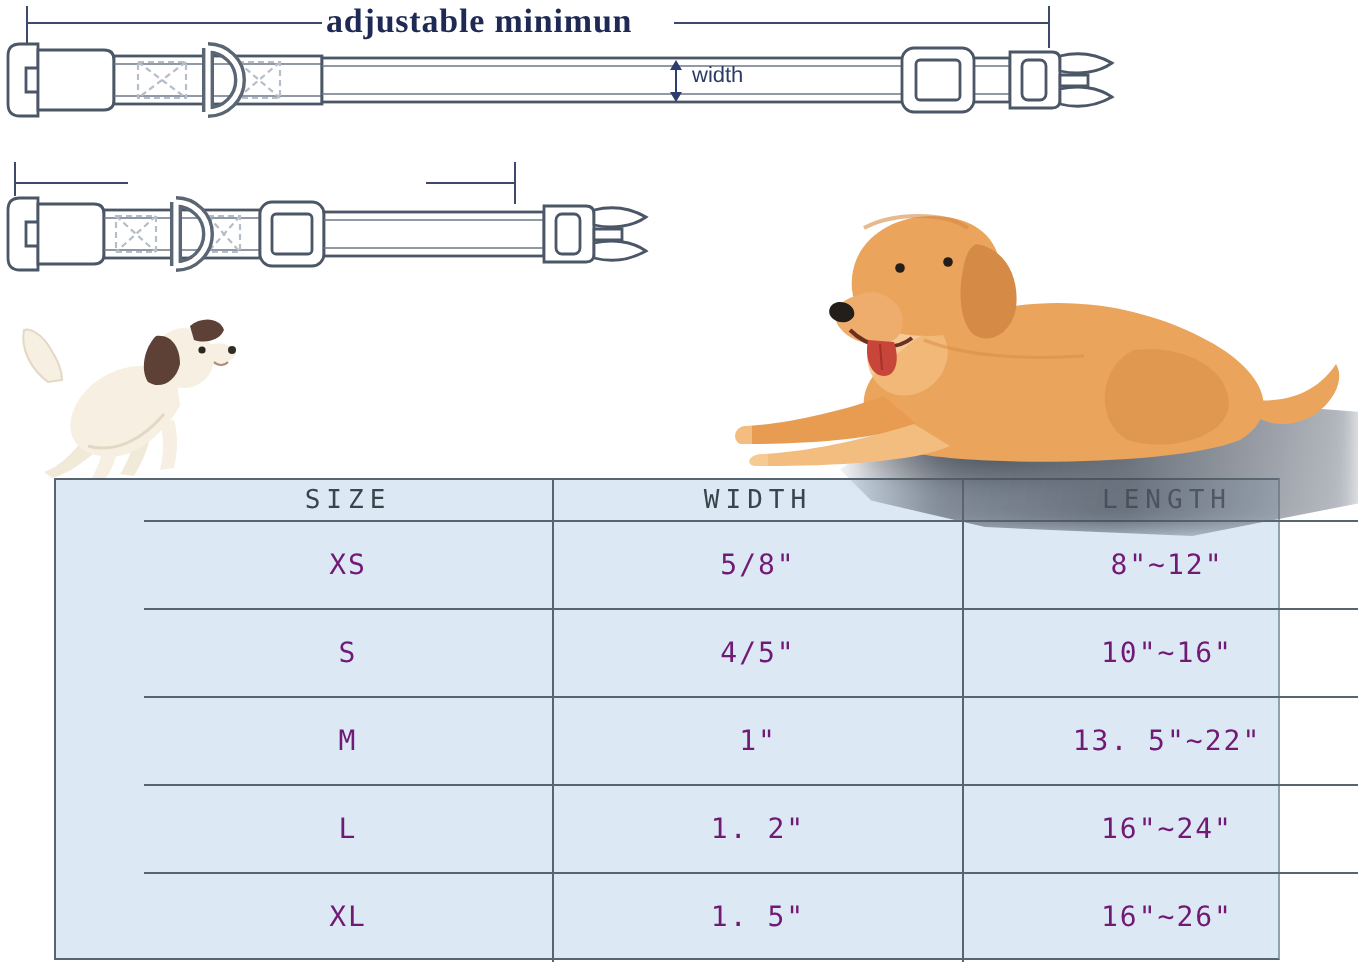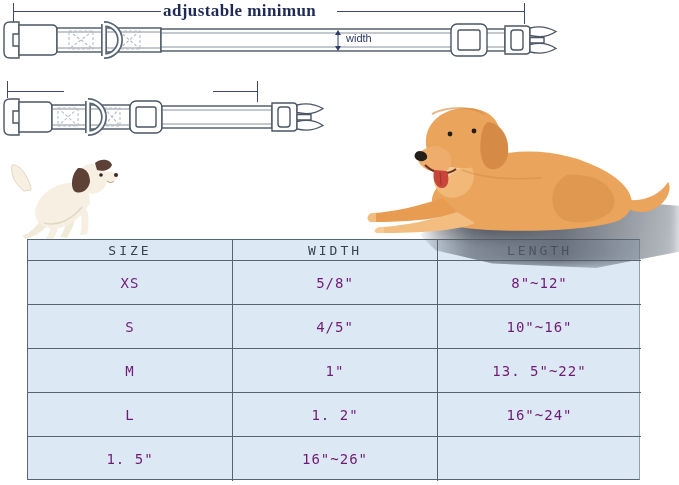--- a/index.html
+++ b/index.html
@@ -16,21 +16,21 @@
   
   .c-stroke{stroke:#4b5666;fill:#fff;stroke-width:1.4;}
   .c-line{stroke:#6b7787;stroke-width:.8;}
   .c-stitch{stroke:#b6bec8;fill:none;stroke-width:1.1;stroke-dasharray:3 2;}
   .ring-o{stroke:#5a6674;stroke-width:6;fill:none;}
   .ring-i{stroke:#fff;stroke-width:2.6;fill:none;}
   svg{position:absolute;overflow:visible;}
   
   .size-table{position:absolute;left:27px;top:239px;width:613px;height:241px;
       display:grid;grid-template-columns:205px 205px 203px;grid-template-rows:21px repeat(5,44px);
-      background:#dce9f5;border:1px solid #56656f;border-right-color:#8fa3ae;box-sizing:border-box;z-index:1;}
+      background:#dce9f5;border:1px solid #56656f;border-right-color:#8fa3ae;box-sizing:border-box;z-index:1;padding-left:44px;}
   .cell{display:flex;align-items:center;justify-content:center;
       border-right:1px solid #56656f;border-bottom:1px solid #56656f;box-sizing:border-box;
       font-family:"DejaVu Sans Mono",monospace;color:#701a75;font-size:14px;letter-spacing:1px;}
   .cell:nth-child(3n){border-right:none;}
   .cell.last-row{border-bottom:none;}
   .cell.head{font-size:13px;letter-spacing:3px;color:#39444c;}
   
   .shadow1{position:absolute;left:420px;top:194px;width:259px;height:74px;z-index:5;
       background:linear-gradient(100deg,rgba(96,104,116,0) 0%,rgba(96,104,116,.72) 22%,rgba(74,82,94,.8) 55%,rgba(125,133,145,.5) 100%);
       clip-path:polygon(0% 55%,14% 20%,40% 0%,100% 16%,100% 78%,68% 100%,28% 94%,6% 76%);
@@ -183,17 +183,18 @@
     <div class="cell">10"~16"</div>
 
     <div class="cell">M</div>
     <div class="cell">1"</div>
     <div class="cell">13. 5"~22"</div>
 
     <div class="cell">L</div>
     <div class="cell">1. 2"</div>
     <div class="cell">16"~24"</div>
 
+    <div class="cell last-row">XL</div>
     <div class="cell last-row">1. 5"</div>
     <div class="cell last-row">16"~26"</div>
   </div>
 
 </div>
 
 </body></html>

